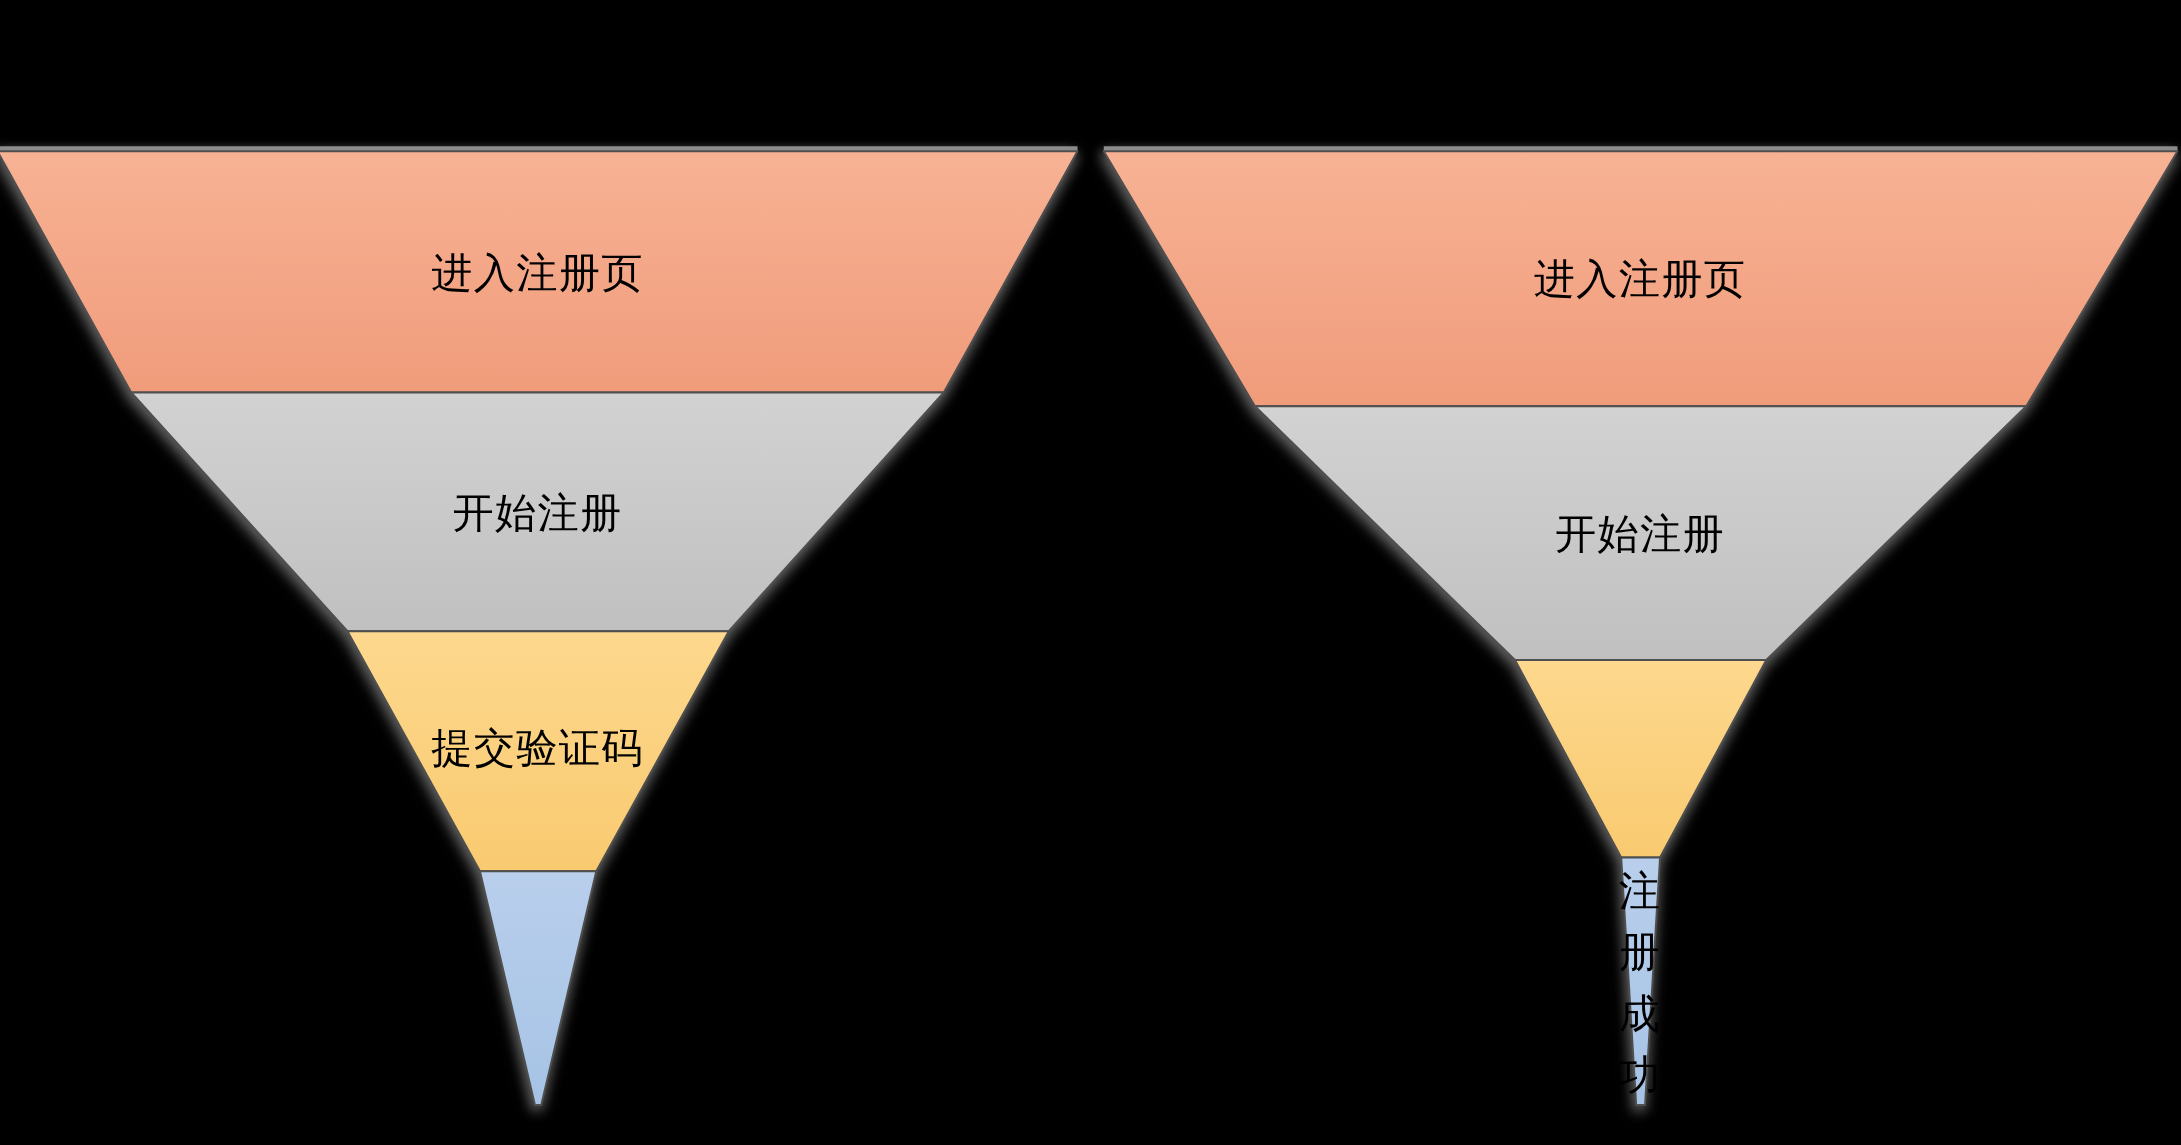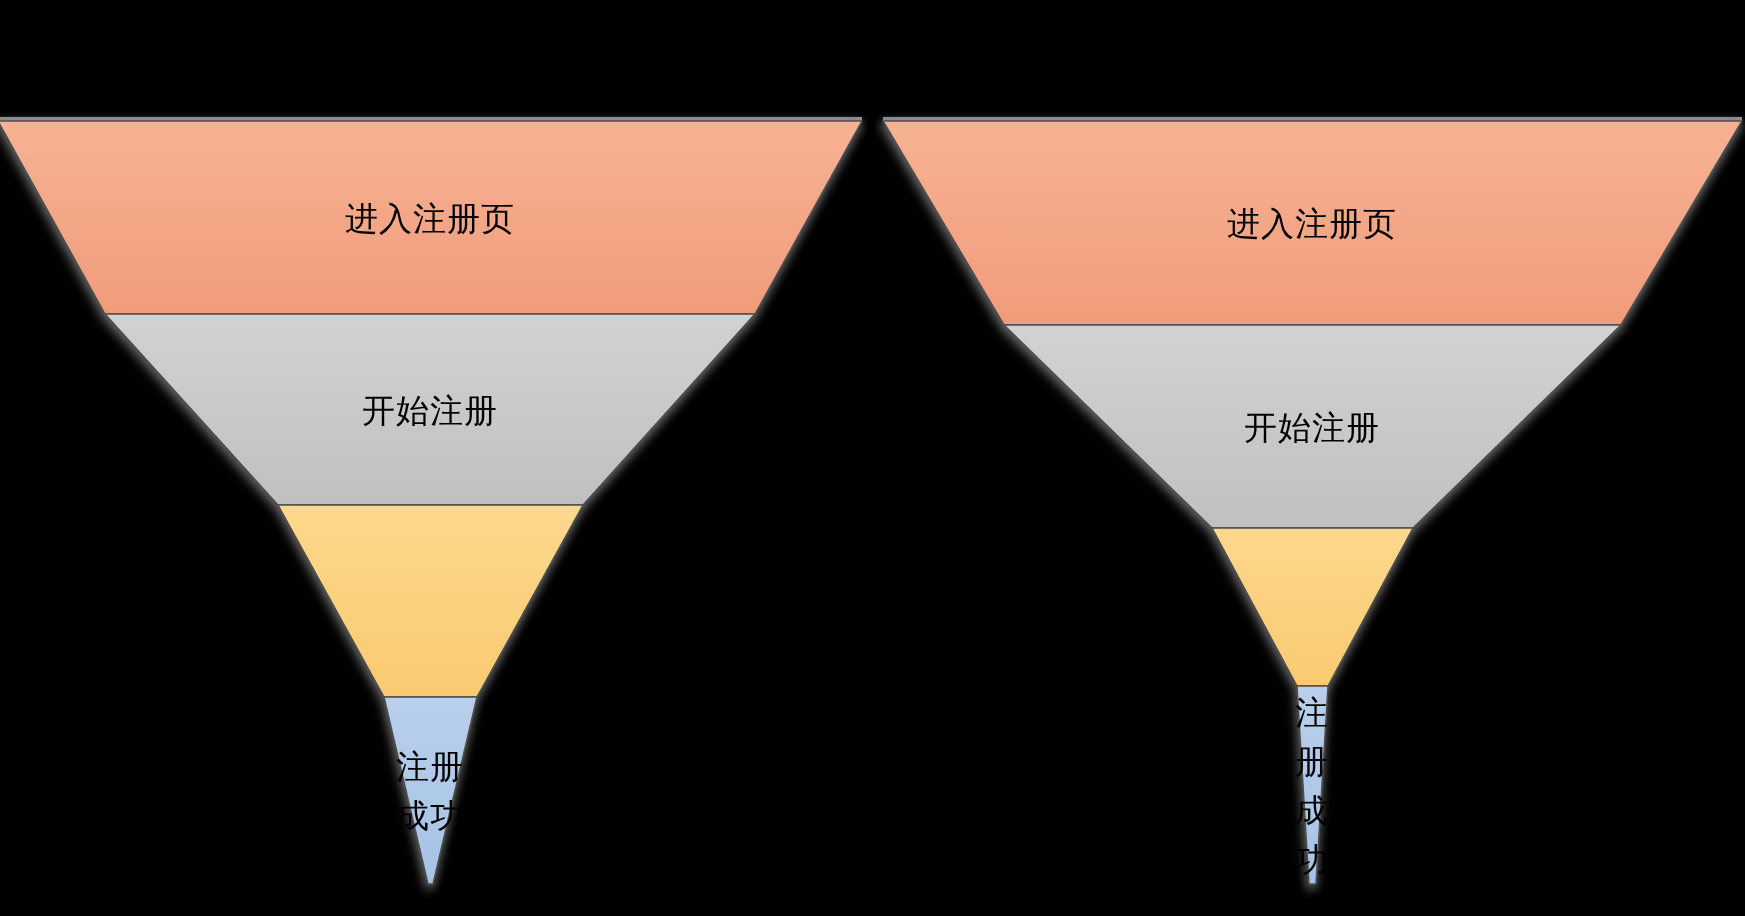--- a/index.html
+++ b/index.html
@@ -88,23 +88,22 @@
       <polygon class="seg" fill="url(#gradBlue)" points="1297,686 1328,686 1316,884 1309,884"></polygon>
     </g>
   </svg>
 
   <div class="stage-label" style="left:430px; top:218px;">
     <div>进入注册页</div>
   </div>
   <div class="stage-label" style="left:430px; top:410px;">
     <div>开始注册</div>
   </div>
-  <div class="stage-label" style="left:430px; top:791px;">
-    <div>注册</div>
-    <div>成功</div>
+  <div class="stage-label" style="left:430px; top:598px;">
+    <div>提交验证码</div>
   </div>
 
   <div class="stage-label" style="left:1312px; top:223px;">
     <div>进入注册页</div>
   </div>
   <div class="stage-label" style="left:1312px; top:427px;">
     <div>开始注册</div>
   </div>
   <div class="stage-label" style="left:1312px; top:786px;">
     <div>注</div>

